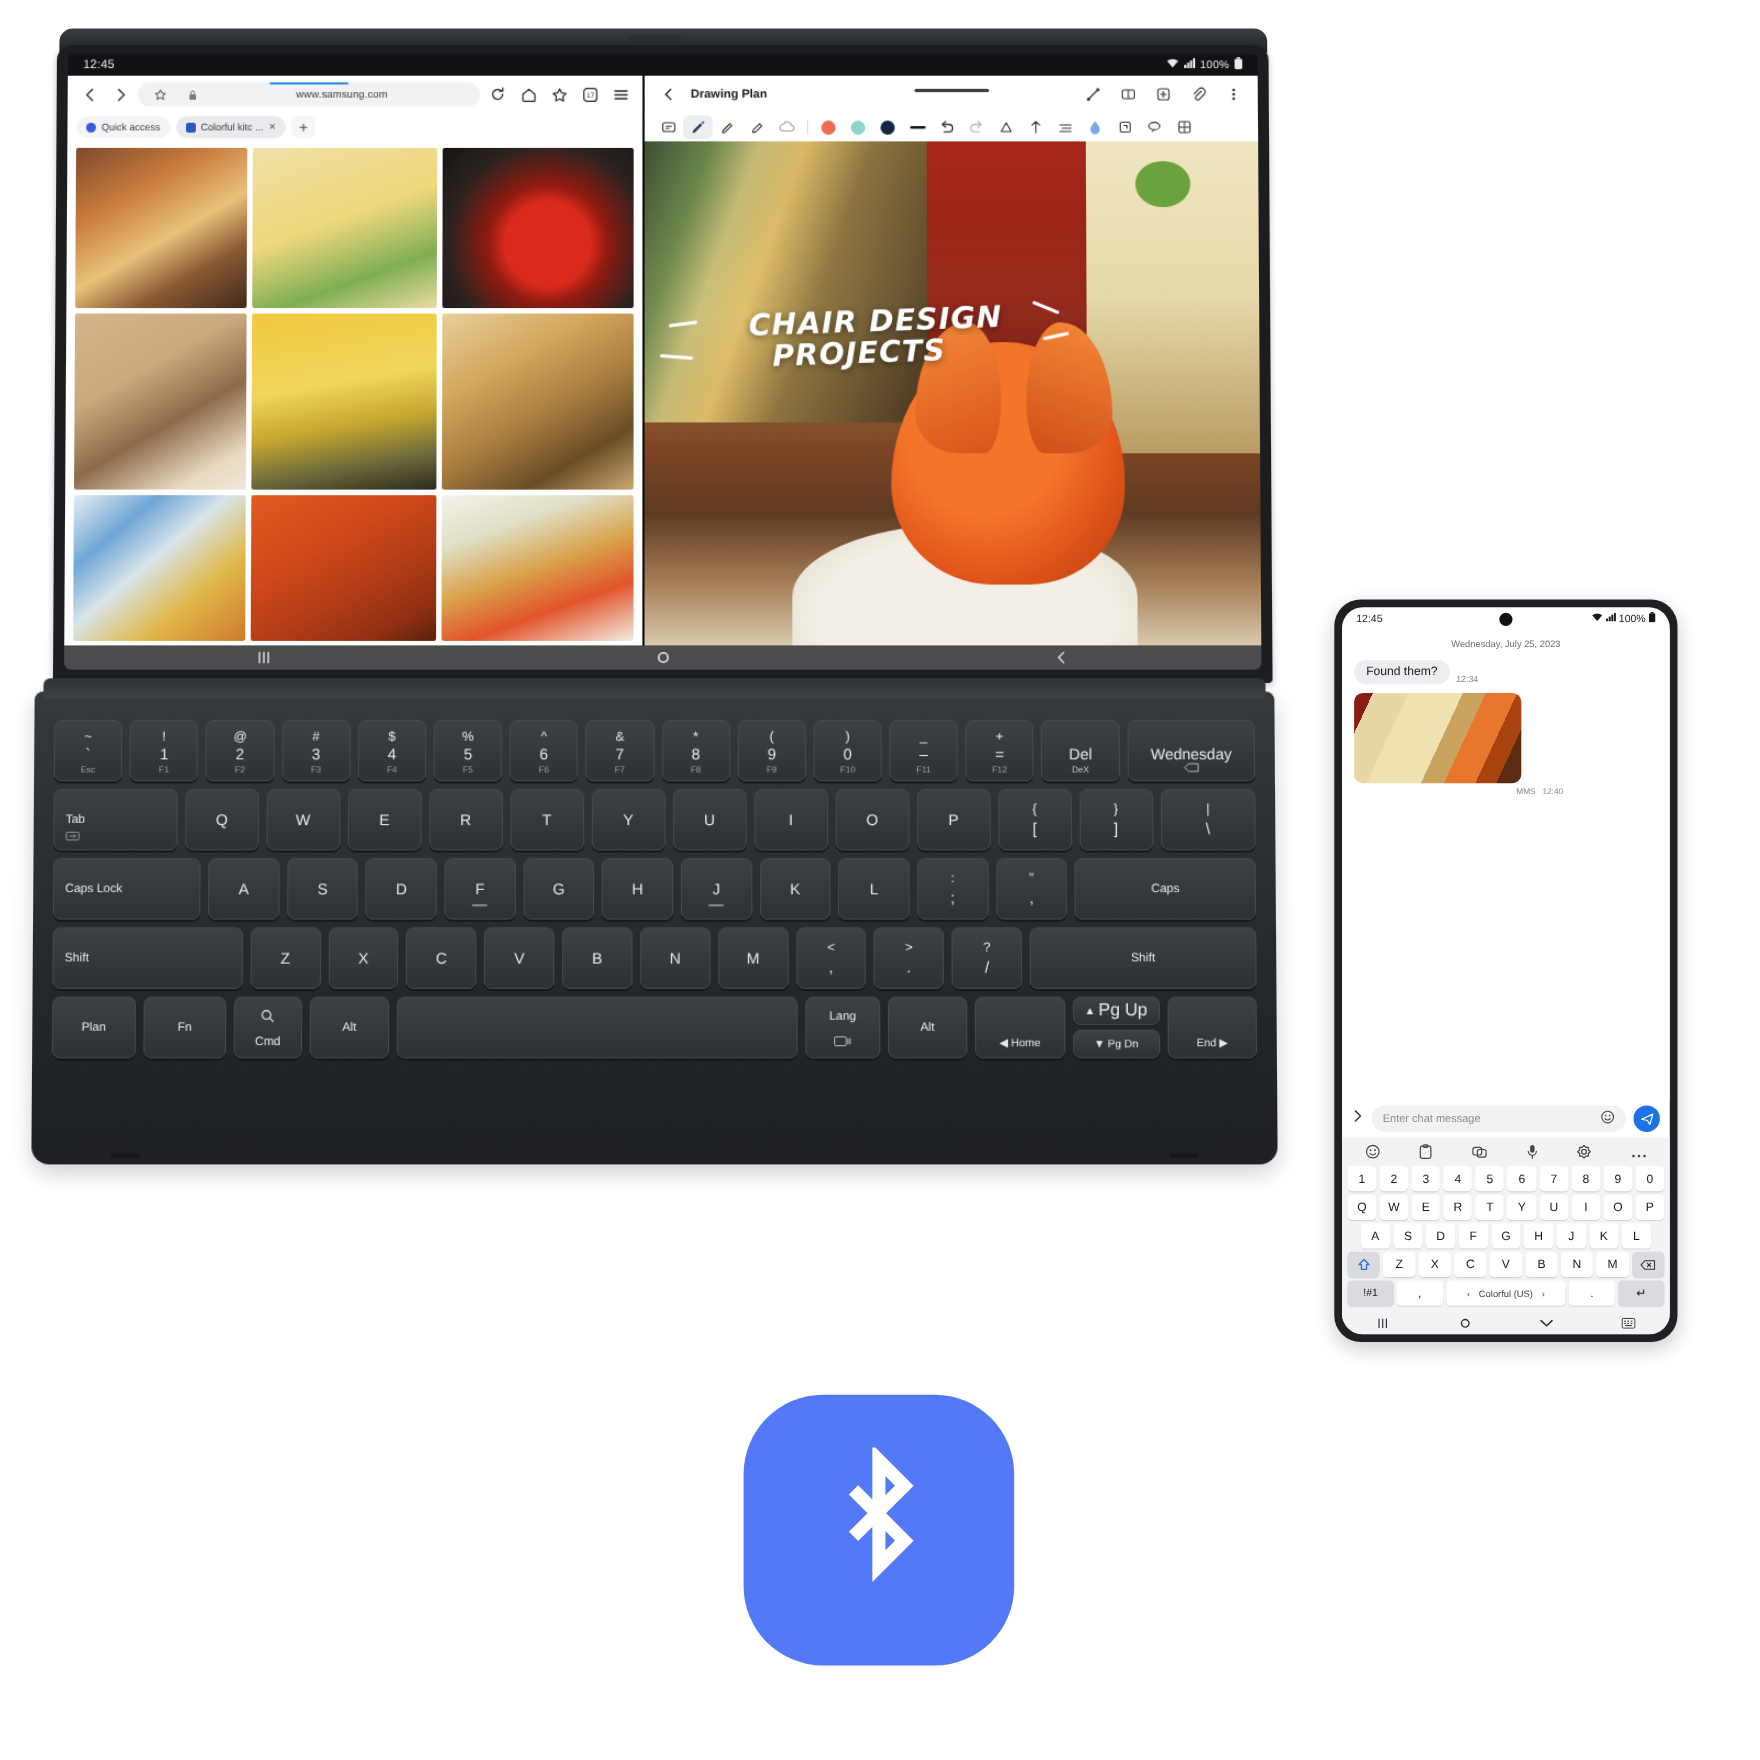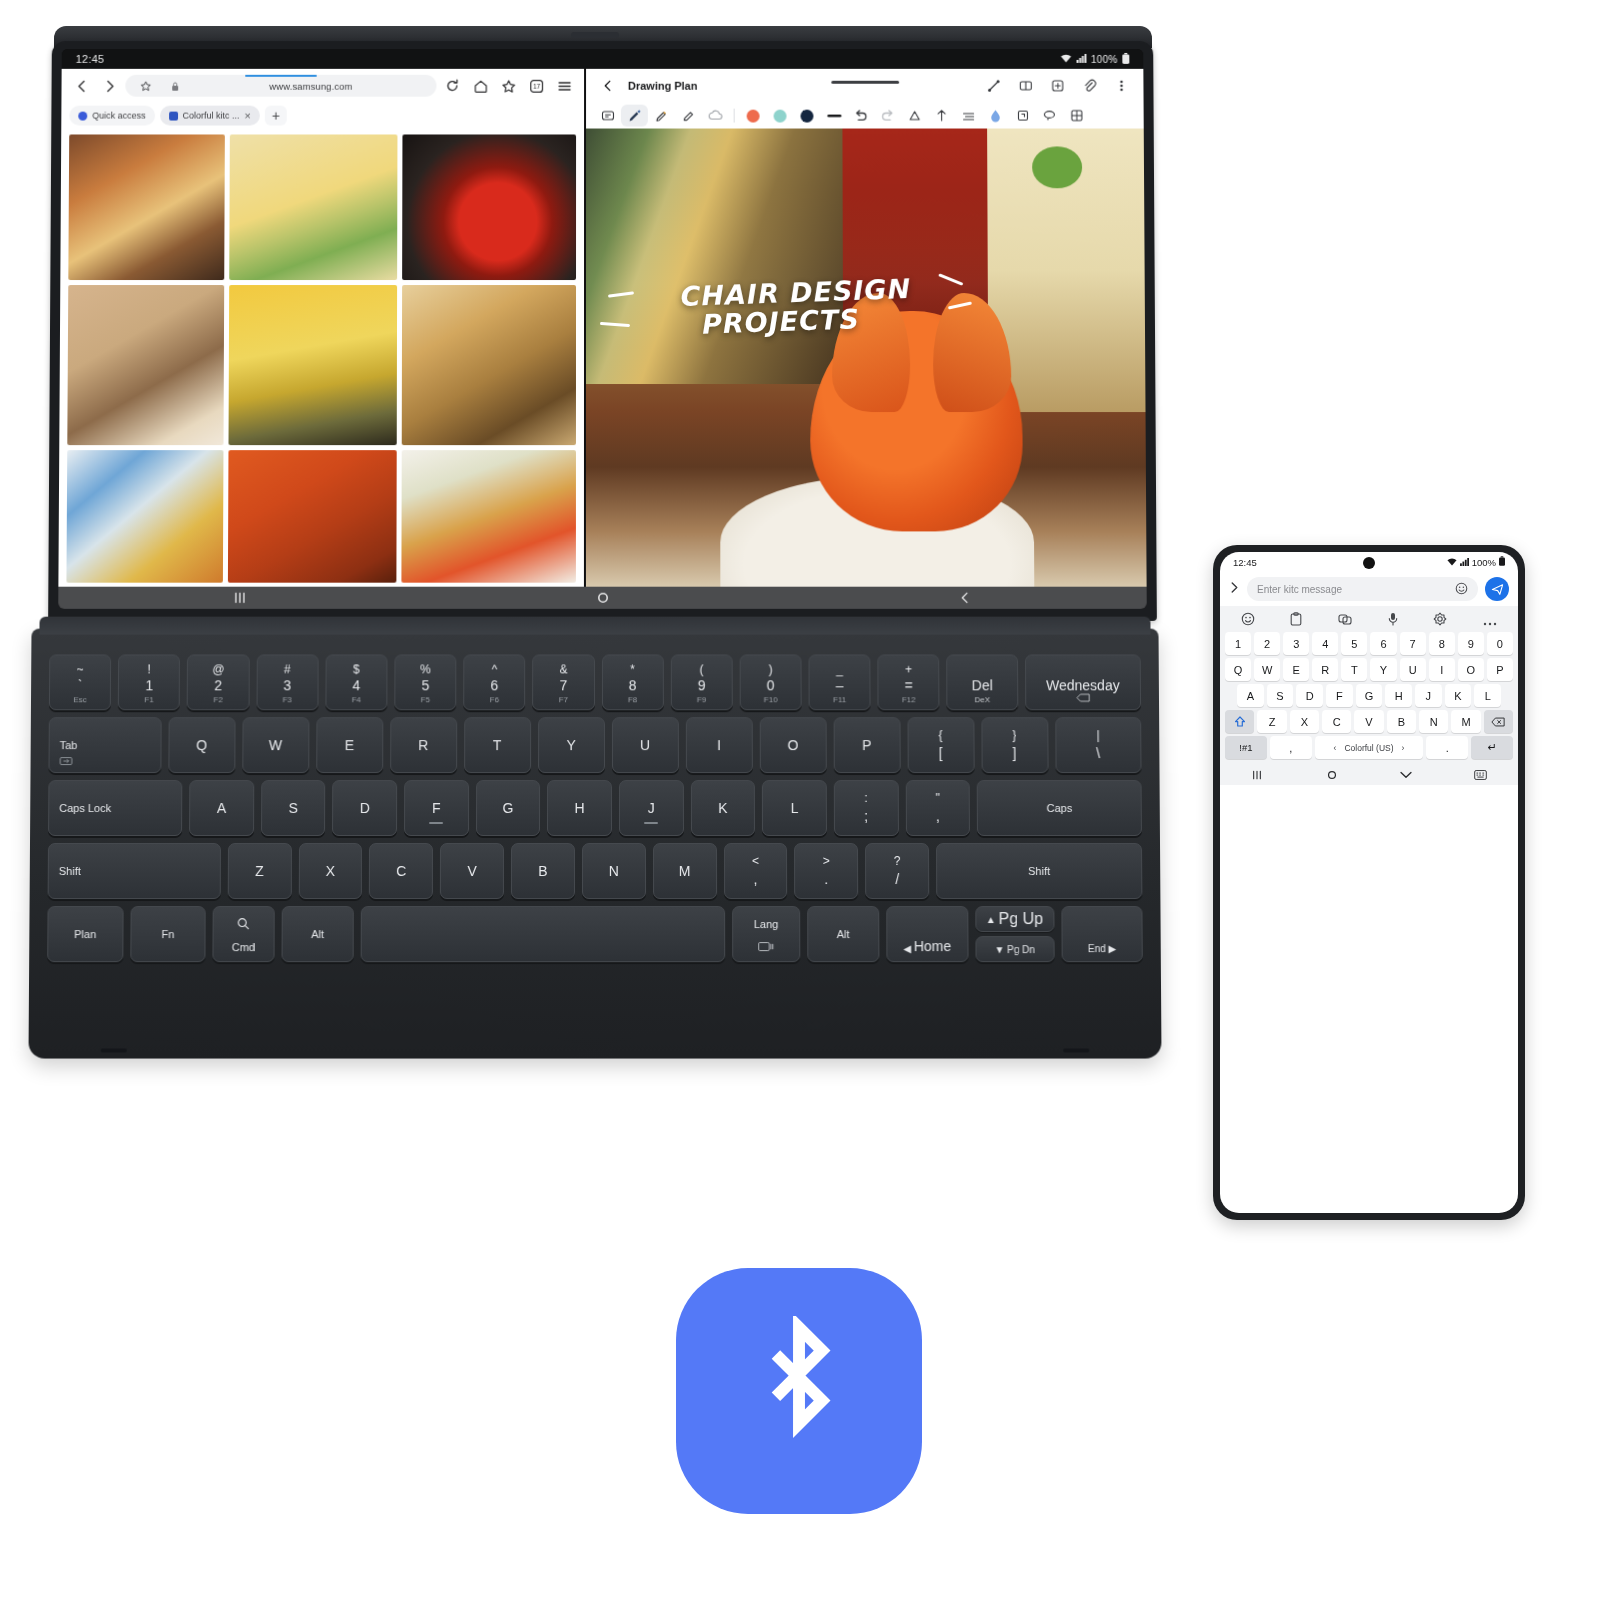--- a/index.html
+++ b/index.html
@@ -669,21 +669,21 @@
         <span class="sub" style="bottom:8px">
           <svg width="16" height="9" viewBox="0 0 18 10">
               <rect x="0.5" y="0.5" width="12" height="9" rx="1.5" fill="none" stroke="#c7cace" stroke-width="1"></rect>
               <path d="M14.5 2v6M16.5 2v6" stroke="#c7cace" stroke-width="1"></path>
             </svg>
         </span>
       </div>
       <div class="key small" style="flex:1.25">Alt</div>
       <div class="key small" style="flex:1.4;align-items:flex-end;padding-bottom:7px">
         <span style="font-size:10px">◀&nbsp;</span>
-          <span style="font-size:14px">Home</span>
+          <span style="font-size:10px">Home</span>
       </div>
       <div class="arrowkeys" style="flex:1.4;display:flex">
         <div class="key small" style="height:26px;box-shadow:0 1px 0 #16181a">
           <span style="font-size:10px">▲&nbsp;</span>
             <span style="font-size:16px">Pg Up</span>
         </div>
         <div class="key small" style="height:26px;box-shadow:0 2px 0 #16181a">
           <span style="font-size:10px">▼&nbsp;</span>
             <span style="font-size:10px">Pg Dn</span>
         </div>
@@ -725,29 +725,42 @@
         <span>
           <svg width="6" height="10" viewBox="0 0 7 11">
               <rect x="2" y="0" width="3" height="1.4" fill="#19191b"></rect>
               <rect x="0" y="1.4" width="7" height="9.6" rx="1.4" fill="#19191b"></rect>
             </svg>
         </span>
       </span>
     </div>
 
 
+    <div class="pbody">
+      <div class="datechip">Wednesday, July 25, 2023</div>
+      <div class="bubble-row">
+        <span class="bubble">Found them?</span>
+        <span class="btime">12:34</span>
+      </div>
+      <div class="mms" style="background:linear-gradient(115deg,#8a1d12 0 9%,#e7d7a7 9% 26%,#f0e2b0 26% 52%,#caa45e 52% 63%,#e8762c 63% 78%,#a8430f 78% 88%,#5d2a12 88% 100%)">
+      </div>
+      <div class="mmsmeta">
+        <span>MMS</span>
+        &nbsp;&nbsp;<span>12:40</span>
+      </div>
+    </div>
 
     <div class="pinput">
       <span>
         <svg width="11" height="13" viewBox="0 0 12 13">
             <path d="M3.5 1.5 8.5 6.5l-5 5" stroke="#3a3b3f" stroke-width="1.5" fill="none" stroke-linecap="round" stroke-linejoin="round"></path>
           </svg>
       </span>
       <span class="inputpill">
-        <span style="flex:1">Enter kitc message</span>
+        <span style="flex:1">Enter chat message</span>
         <span>
           <svg width="13" height="13" viewBox="0 0 14 14">
               <circle cx="7" cy="7" r="5.7" fill="none" stroke="#4a4b4f" stroke-width="1.1"></circle>
               <circle cx="5" cy="5.6" r=".8" fill="#4a4b4f"></circle>
               <circle cx="9" cy="5.6" r=".8" fill="#4a4b4f"></circle>
               <path d="M4.5 8.6a3 3 0 0 0 5 0" stroke="#4a4b4f" stroke-width="1.1" fill="none" stroke-linecap="round"></path>
             </svg>
         </span>
       </span>
       <span class="sendbtn">

